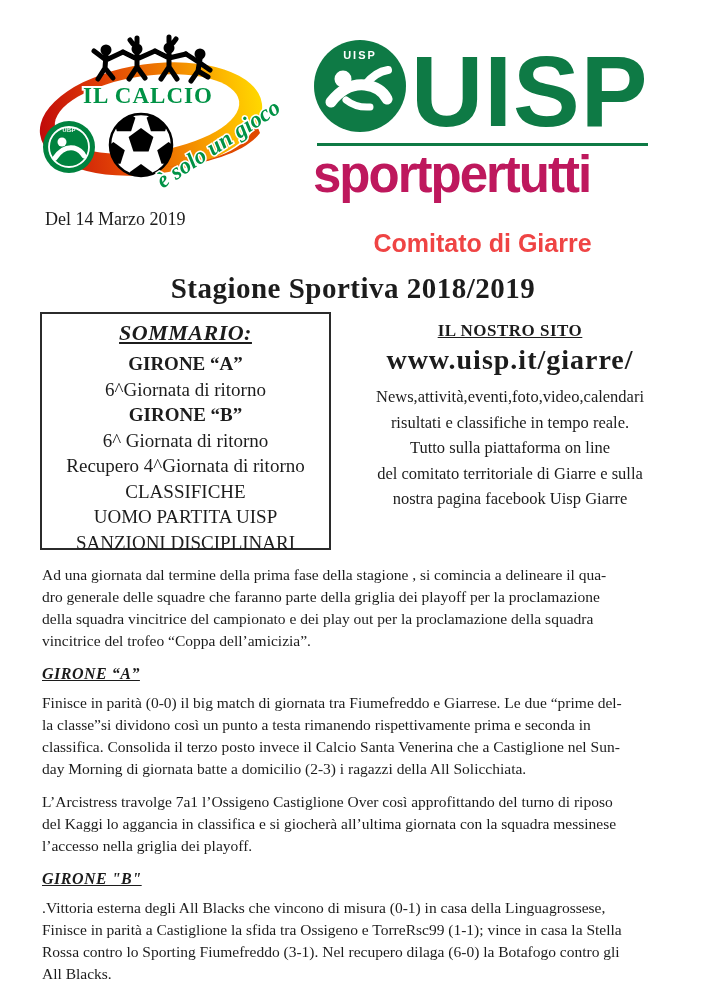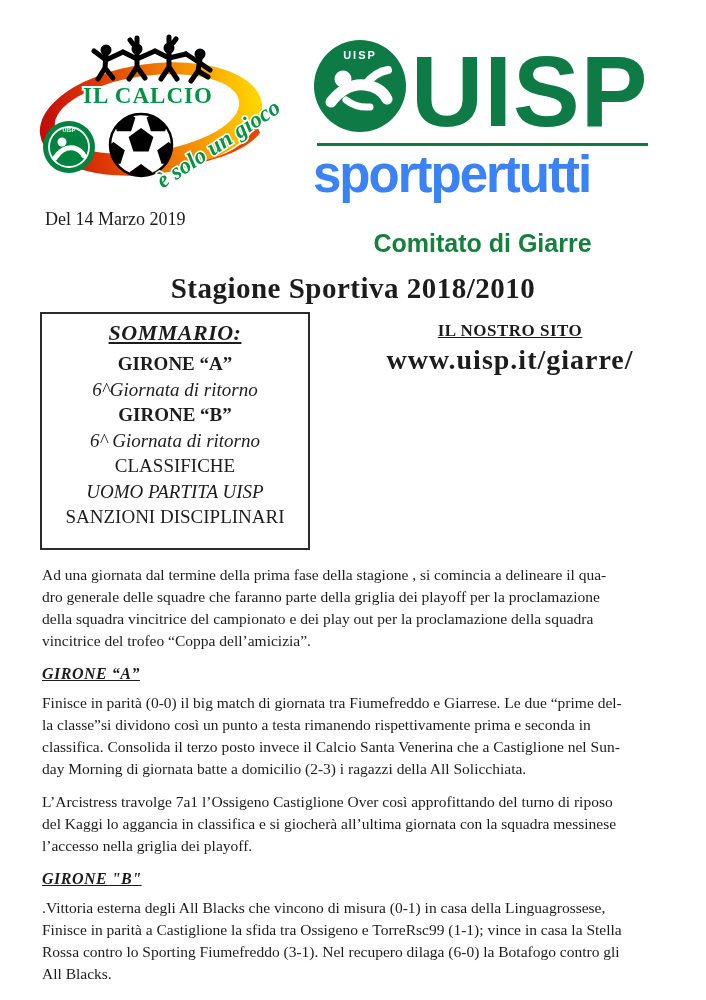--- a/index.html
+++ b/index.html
@@ -12,41 +12,41 @@
   .comunicato{position:absolute;left:45px;top:202px;font-size:18px;line-height:34px;}
   .logo-right{position:absolute;left:305px;top:35px;width:398px;height:228px;}
   .uisp-badge{position:absolute;left:7px;top:3px;}
   .uisp-word{
     position:absolute;left:106px;top:6px;font-family:"Liberation Sans",sans-serif;
     font-weight:bold;font-size:100px;line-height:1;letter-spacing:1px;color:#0e7a45;
   }
   .uisp-rule{position:absolute;left:12px;top:108px;width:331px;height:3px;background:#0e7a45;}
   .uisp-tagline{
     position:absolute;left:8px;top:114px;font-family:"Liberation Sans",sans-serif;
-    font-weight:bold;font-size:51px;line-height:1;letter-spacing:-2px;color:#3b82f6;
+    font-weight:bold;font-size:51px;line-height:1;letter-spacing:-2px;color:#be185d;
   }
   .uisp-committee{
     position:absolute;left:12px;top:194px;width:331px;text-align:center;
-    font-family:"Liberation Sans",sans-serif;font-weight:600;font-size:25px;color:#15803d;
+    font-family:"Liberation Sans",sans-serif;font-weight:600;font-size:25px;color:#ef4444;
   }
   
   .page-title{
     position:absolute;left:0;top:272px;width:706px;margin:0;text-align:center;
     font-size:29px;font-weight:bold;letter-spacing:0.5px;
   }
   
   .sommario{
-    position:absolute;left:40px;top:312px;width:270px;height:238px;
+    position:absolute;left:40px;top:312px;width:291px;height:238px;
     border:2px solid #2b2b2b;box-sizing:border-box;text-align:center;
   }
   .som-heading{font-size:22px;font-weight:bold;font-style:italic;
     text-decoration:underline;margin-top:6px;letter-spacing:0.5px;}
   .som-items{font-size:19px;line-height:25.5px;margin-top:5px;}
   .som-items .b{font-weight:bold;}
-  .som-items .i{font-style:italic;}
+  .som-items .i{}
   .site{position:absolute;left:330px;top:321px;width:360px;text-align:center;}
   .site-heading{font-size:17px;font-weight:bold;text-decoration:underline;letter-spacing:0.5px;}
   .site-url{font-size:28px;font-weight:bold;margin-top:3px;letter-spacing:1px;}
   .site-desc{font-size:16.5px;line-height:25.5px;margin-top:8px;white-space:pre-line;}
   
   .main{position:absolute;left:42px;top:564px;width:655px;font-size:15.5px;line-height:22px;}
   .main p{white-space:pre-line;margin:0 0 11px;}
   .main h2{
     font-size:16px;font-weight:bold;font-style:italic;text-decoration:underline;
     margin:7px 0 7px;letter-spacing:0.5px;
@@ -126,38 +126,44 @@
       <path d="M19,64 Q34,45 53,47 Q69,49 75,61" fill="none" stroke="#ffffff" stroke-width="11" stroke-linecap="round"></path>
       <path d="M53,47 Q63,34 76,32" fill="none" stroke="#ffffff" stroke-width="8" stroke-linecap="round"></path>
       <path d="M34,62 Q44,70 58,69" fill="none" stroke="#ffffff" stroke-width="7" stroke-linecap="round"></path>
     </svg>
     <div class="uisp-word">UISP</div>
     <div class="uisp-rule"></div>
     <div class="uisp-tagline">sportpertutti</div>
     <div class="uisp-committee">Comitato di Giarre</div>
   </div>
 
-  <h1 class="page-title">Stagione Sportiva 2018/2010</h1>
+  <h1 class="page-title">Stagione Sportiva 2018/2019</h1>
 
   <div class="sommario">
     <div class="som-heading">SOMMARIO:</div>
     <div class="som-items">
       <div class="b">GIRONE “A”</div>
       <div class="i">6^Giornata di ritorno</div>
       <div class="b">GIRONE “B”</div>
       <div class="i">6^ Giornata di ritorno</div>
+      <div>Recupero 4^Giornata di ritorno</div>
       <div>CLASSIFICHE</div>
       <div class="i">UOMO PARTITA UISP</div>
       <div>SANZIONI DISCIPLINARI</div>
     </div>
   </div>
 
   <div class="site">
     <div class="site-heading">IL NOSTRO SITO</div>
     <div class="site-url">www.uisp.it/giarre/</div>
+    <div class="site-desc">News,attività,eventi,foto,video,calendari
+risultati e classifiche in tempo reale.
+Tutto sulla piattaforma on line
+del comitato territoriale di Giarre e sulla
+nostra pagina facebook Uisp Giarre</div>
   </div>
 
   <div class="main">
     <p>Ad una giornata dal termine della prima fase della stagione , si comincia a delineare il qua-
 dro generale delle squadre che faranno parte della griglia dei playoff per la proclamazione
 della squadra vincitrice del campionato e dei play out per la proclamazione della squadra
 vincitrice del trofeo “Coppa dell’amicizia”.</p>
     <h2>GIRONE “A”</h2>
     <p>Finisce in parità (0-0) il big match di giornata tra Fiumefreddo e Giarrese. Le due “prime del-
 la classe”si dividono così un punto a testa rimanendo rispettivamente prima e seconda in

